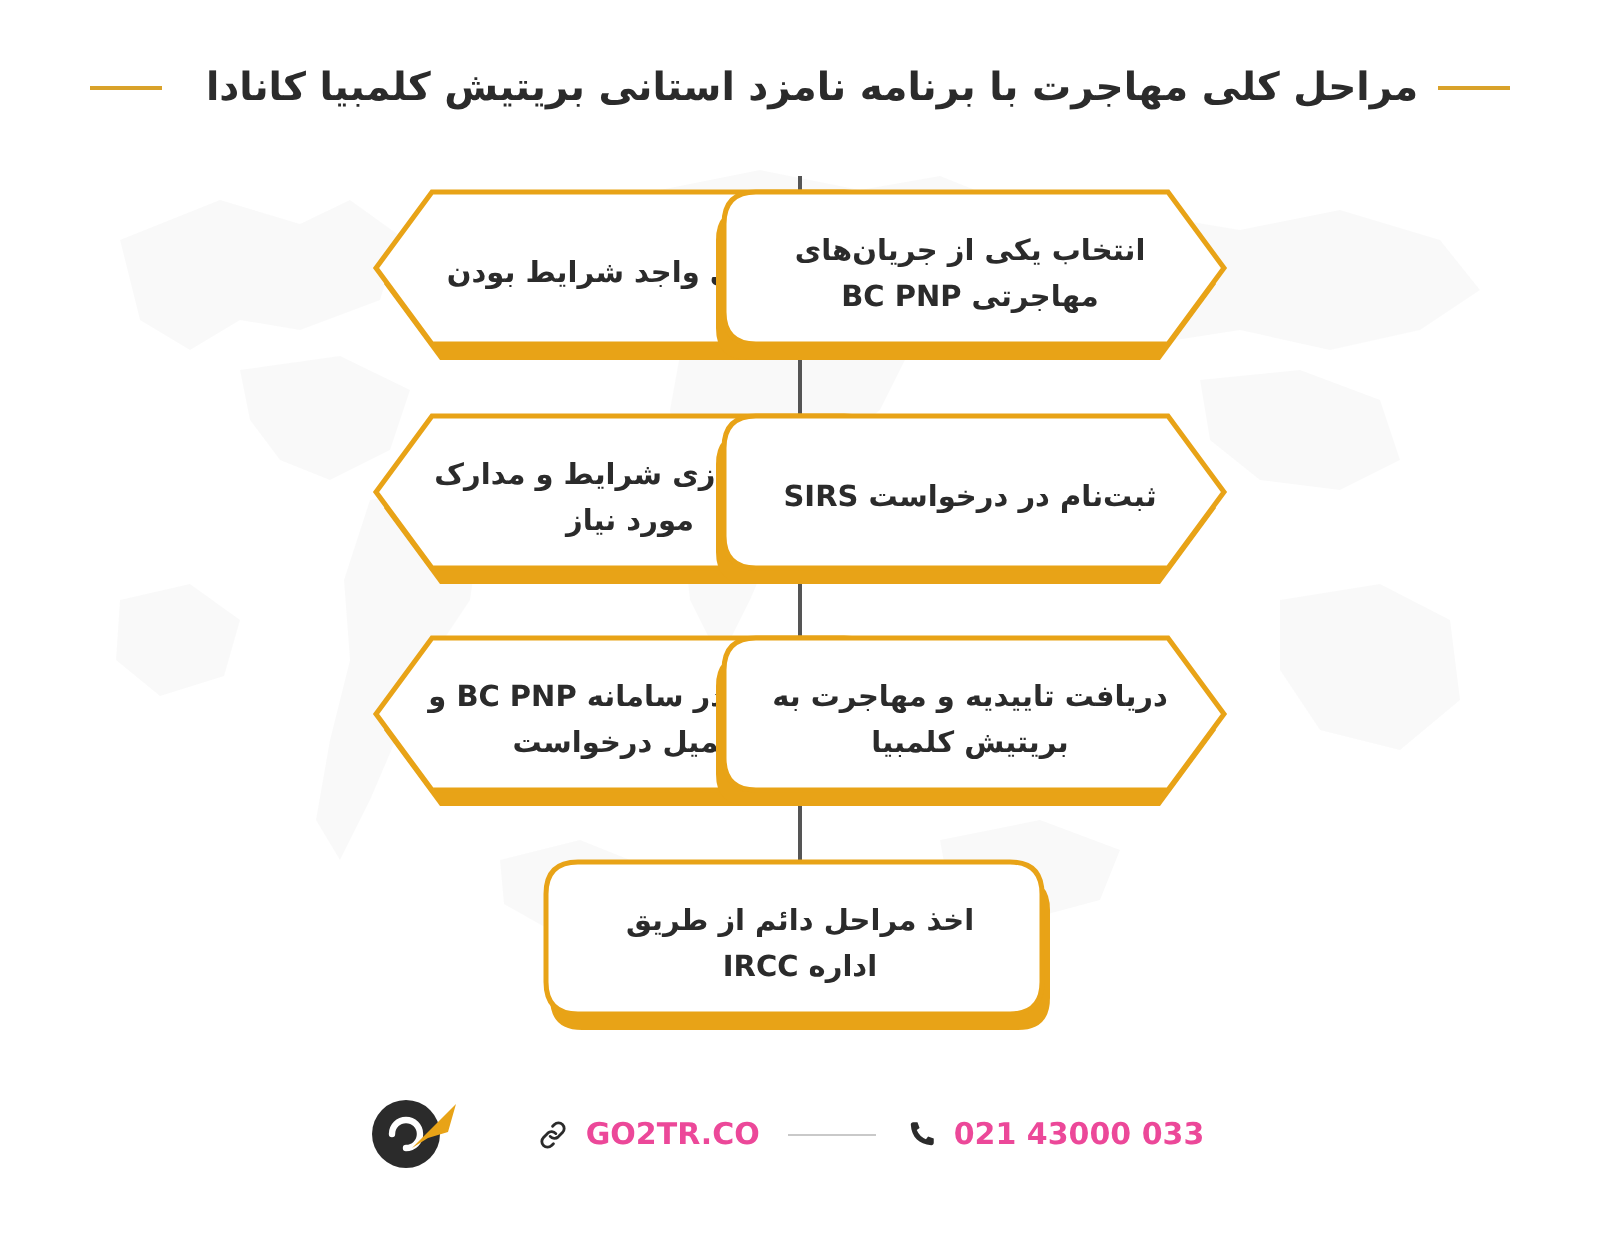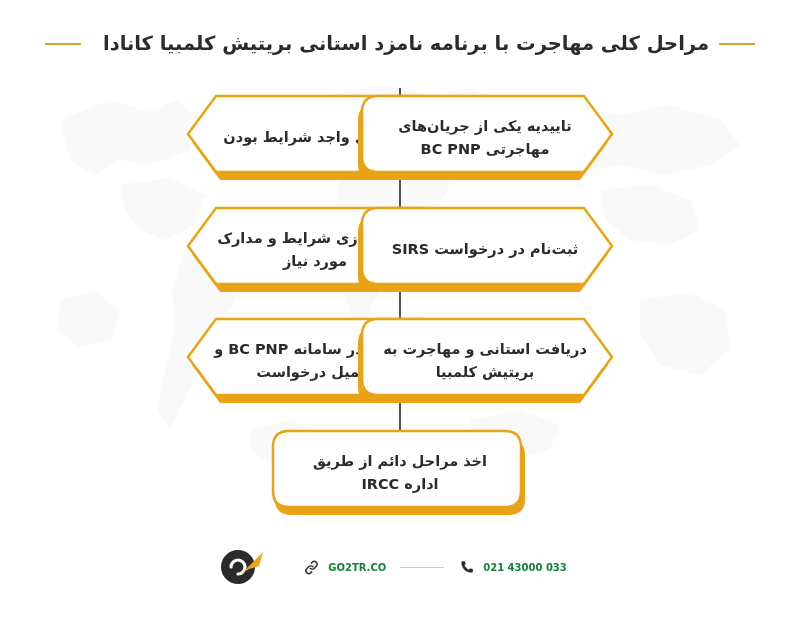--- a/index.html
+++ b/index.html
@@ -134,23 +134,23 @@
   .footer-logo {
     width: 52px;
     height: 42px;
     margin-right: 18px;
     flex: 0 0 auto;
   }
   .contact-item {
     display: flex;
     align-items: center;
     gap: 8px;
-    font-size: 10px;
+    font-size: 15px;
     font-weight: bold;
-    color: #15803d;
+    color: #ec4899;
     padding: 0 14px;
     white-space: nowrap;
   }
   .contact-sep {
     width: 22px;
     height: 1px;
     background: #c9c9c9;
   }
   .contact-icon {
     width: 17px;
@@ -240,21 +240,21 @@
     <div class="shadow-shape">
       <svg viewBox="0 0 258 84">
         <path d="M224 8 L18 8 Q2 8 2 24 L2 68 Q2 84 18 84 L224 84 L252 46 Z" fill="#e8a317"></path>
       </svg>
     </div>
     <div class="fill-shape">
       <svg viewBox="0 0 258 84">
         <path d="M228 0 L22 0 Q6 0 6 16 L6 60 Q6 76 22 76 L228 76 L256 38 Z" fill="#ffffff" stroke="#e8a317" stroke-width="2.5"></path>
       </svg>
     </div>
-    <div class="step-label">تاییدیه یکی از جریان‌های مهاجرتی BC PNP</div>
+    <div class="step-label">انتخاب یکی از جریان‌های مهاجرتی BC PNP</div>
   </div>
 
   <div class="step l2">
     <div class="shadow-shape">
       <svg viewBox="0 0 258 84">
         <path d="M224 8 L18 8 Q2 8 2 24 L2 68 Q2 84 18 84 L224 84 L252 46 Z" fill="#e8a317"></path>
       </svg>
     </div>
     <div class="fill-shape">
       <svg viewBox="0 0 258 84">
@@ -268,21 +268,21 @@
     <div class="shadow-shape">
       <svg viewBox="0 0 258 84">
         <path d="M224 8 L18 8 Q2 8 2 24 L2 68 Q2 84 18 84 L224 84 L252 46 Z" fill="#e8a317"></path>
       </svg>
     </div>
     <div class="fill-shape">
       <svg viewBox="0 0 258 84">
         <path d="M228 0 L22 0 Q6 0 6 16 L6 60 Q6 76 22 76 L228 76 L256 38 Z" fill="#ffffff" stroke="#e8a317" stroke-width="2.5"></path>
       </svg>
     </div>
-    <div class="step-label">دریافت استانی و مهاجرت به بریتیش کلمبیا</div>
+    <div class="step-label">دریافت تاییدیه و مهاجرت به بریتیش کلمبیا</div>
   </div>
 
   <div class="step final">
     <div class="shadow-shape">
       <svg viewBox="0 0 258 84">
         <path d="M20 8 L238 8 Q254 8 254 24 L254 68 Q254 84 238 84 L20 84 Q4 84 4 68 L4 24 Q4 8 20 8 Z" fill="#e8a317"></path>
       </svg>
     </div>
     <div class="fill-shape">
       <svg viewBox="0 0 258 84">

